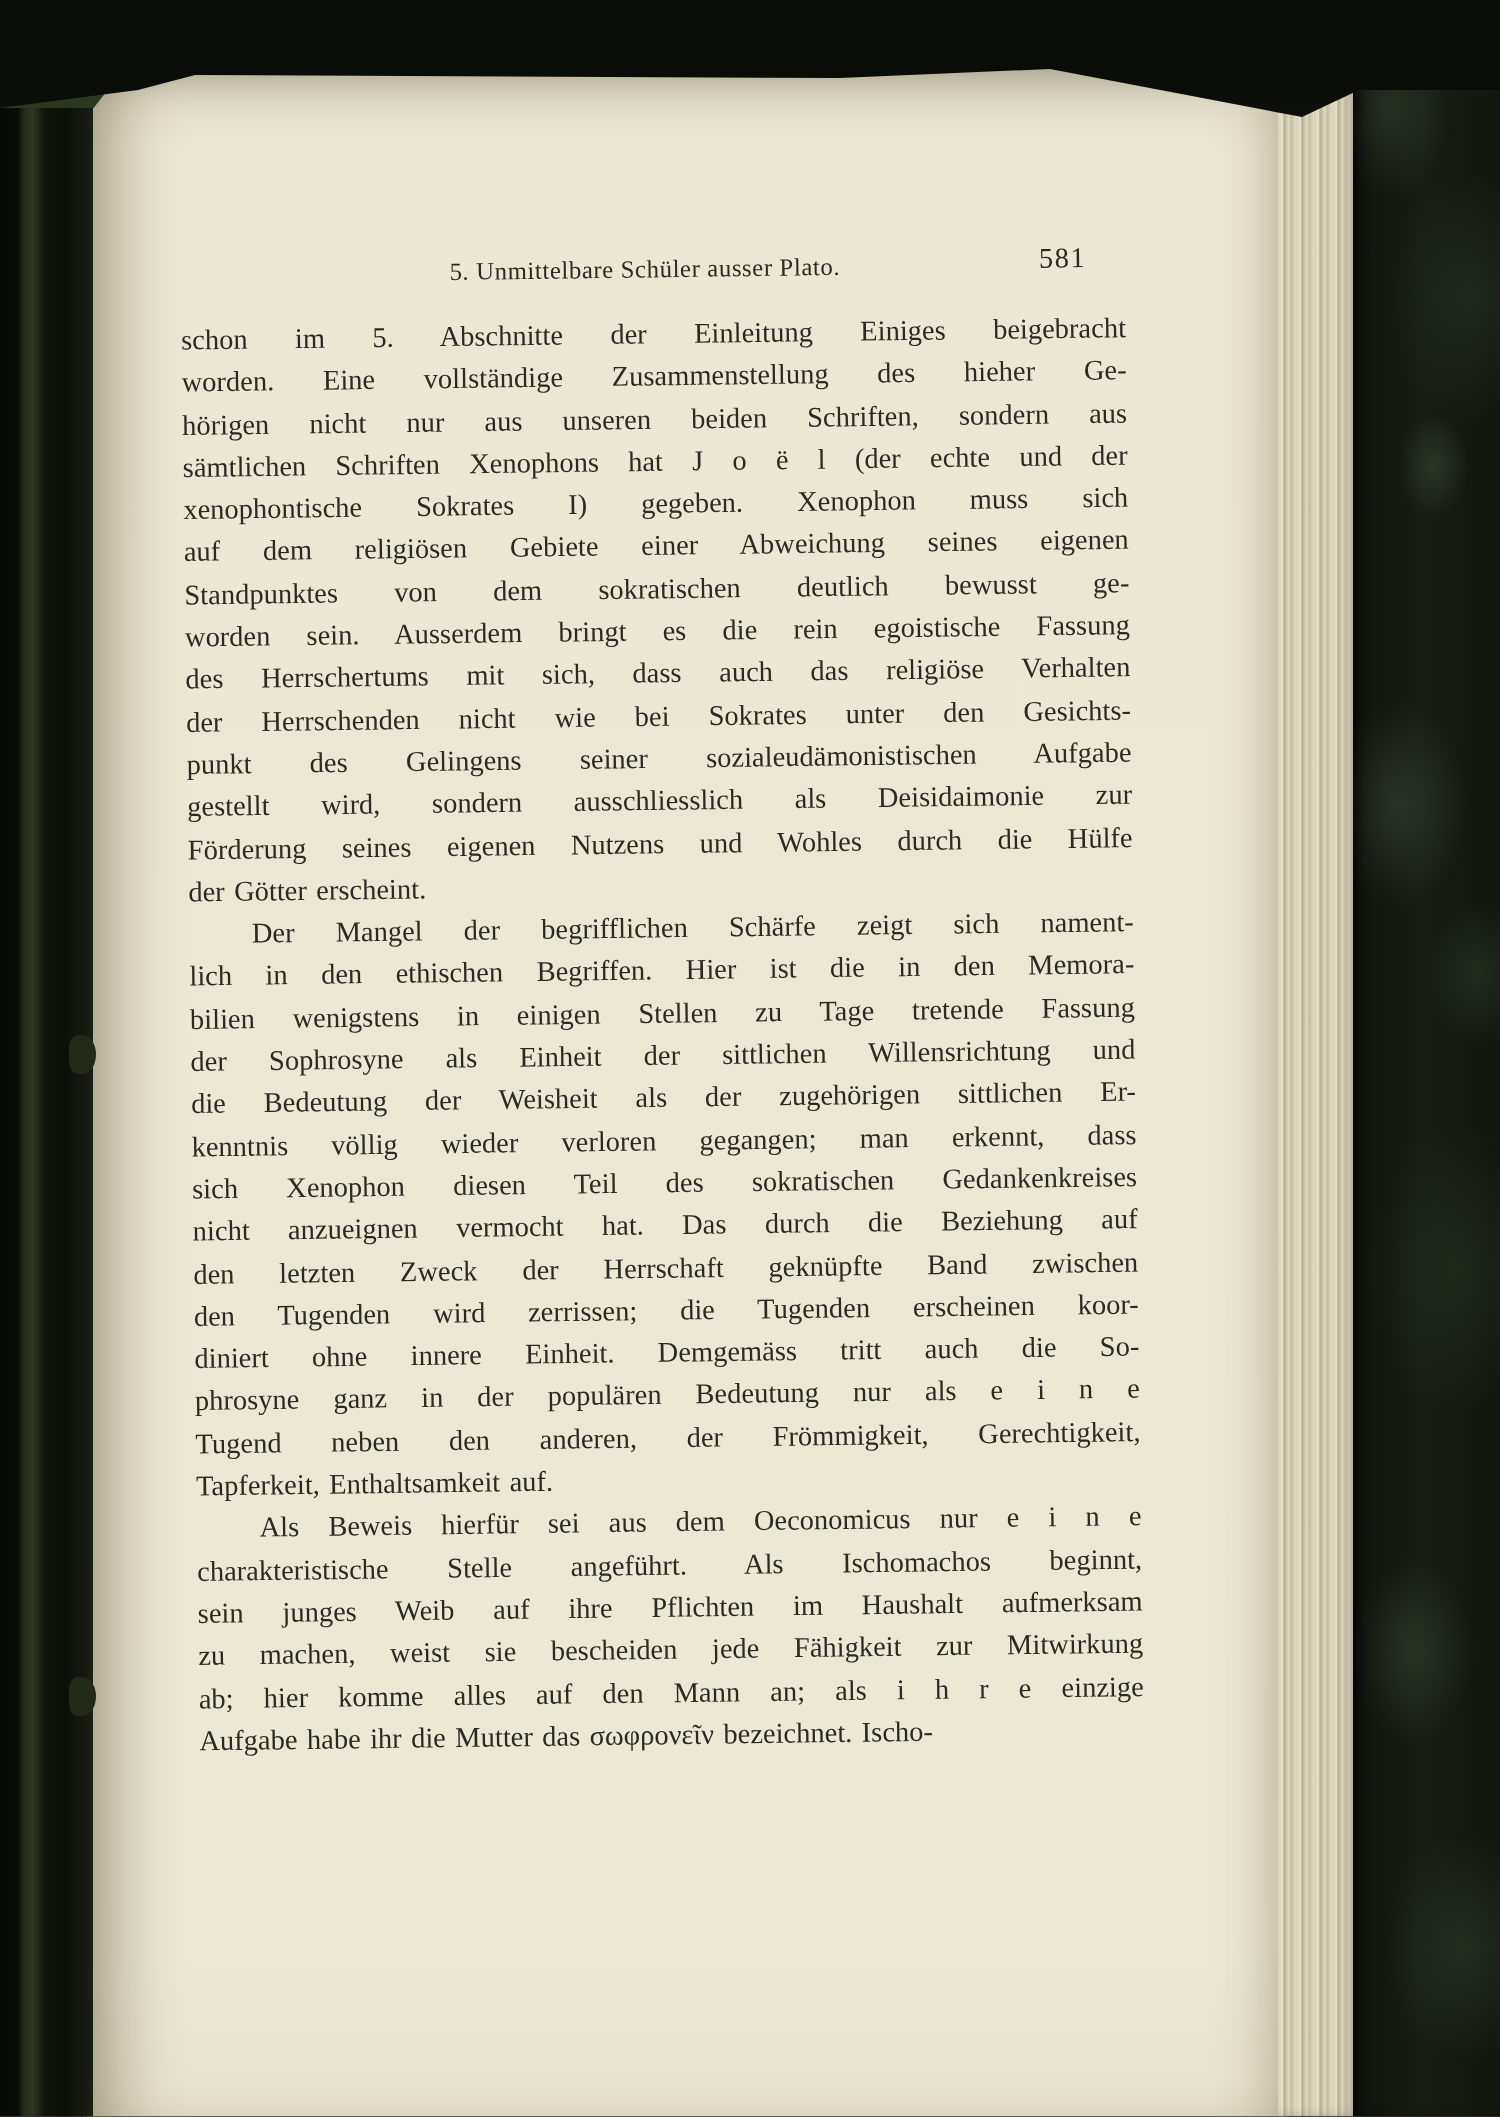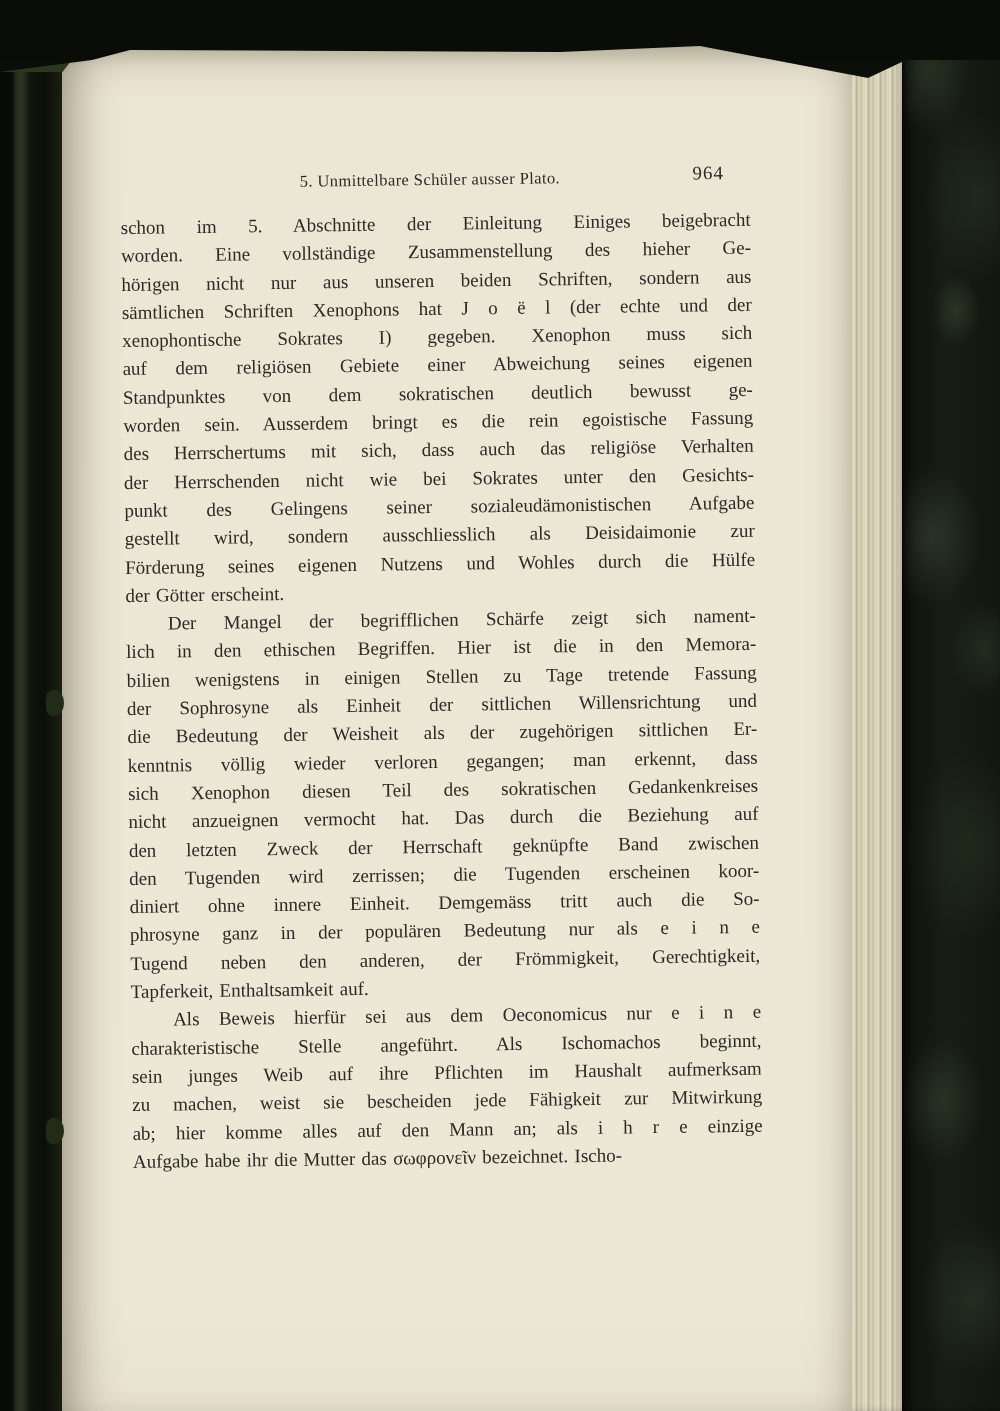--- a/index.html
+++ b/index.html
@@ -132,21 +132,21 @@
   .line.indent { text-indent: 42px; }
 </style>
 </head>
 <body>
 
 <div class="scan">
   <div class="page">
     <div class="text-rotor">
       <div class="page-header">
         <span class="running-title">5. Unmittelbare Schüler ausser Plato.</span>
-        <span class="page-number">964</span>
+        <span class="page-number">581</span>
       </div>
       <div class="page-body" id="page-body">
           <div class="paragraph">
             <div class="line">schon im 5. Abschnitte der Einleitung Einiges beigebracht</div>
             <div class="line">worden. Eine vollständige Zusammenstellung des hieher Ge-</div>
             <div class="line">hörigen nicht nur aus unseren beiden Schriften, sondern aus</div>
             <div class="line">sämtlichen Schriften Xenophons hat J o ë l (der echte und der</div>
             <div class="line">xenophontische Sokrates I) gegeben. Xenophon muss sich</div>
             <div class="line">auf dem religiösen Gebiete einer Abweichung seines eigenen</div>
             <div class="line">Standpunktes von dem sokratischen deutlich bewusst ge-</div>

